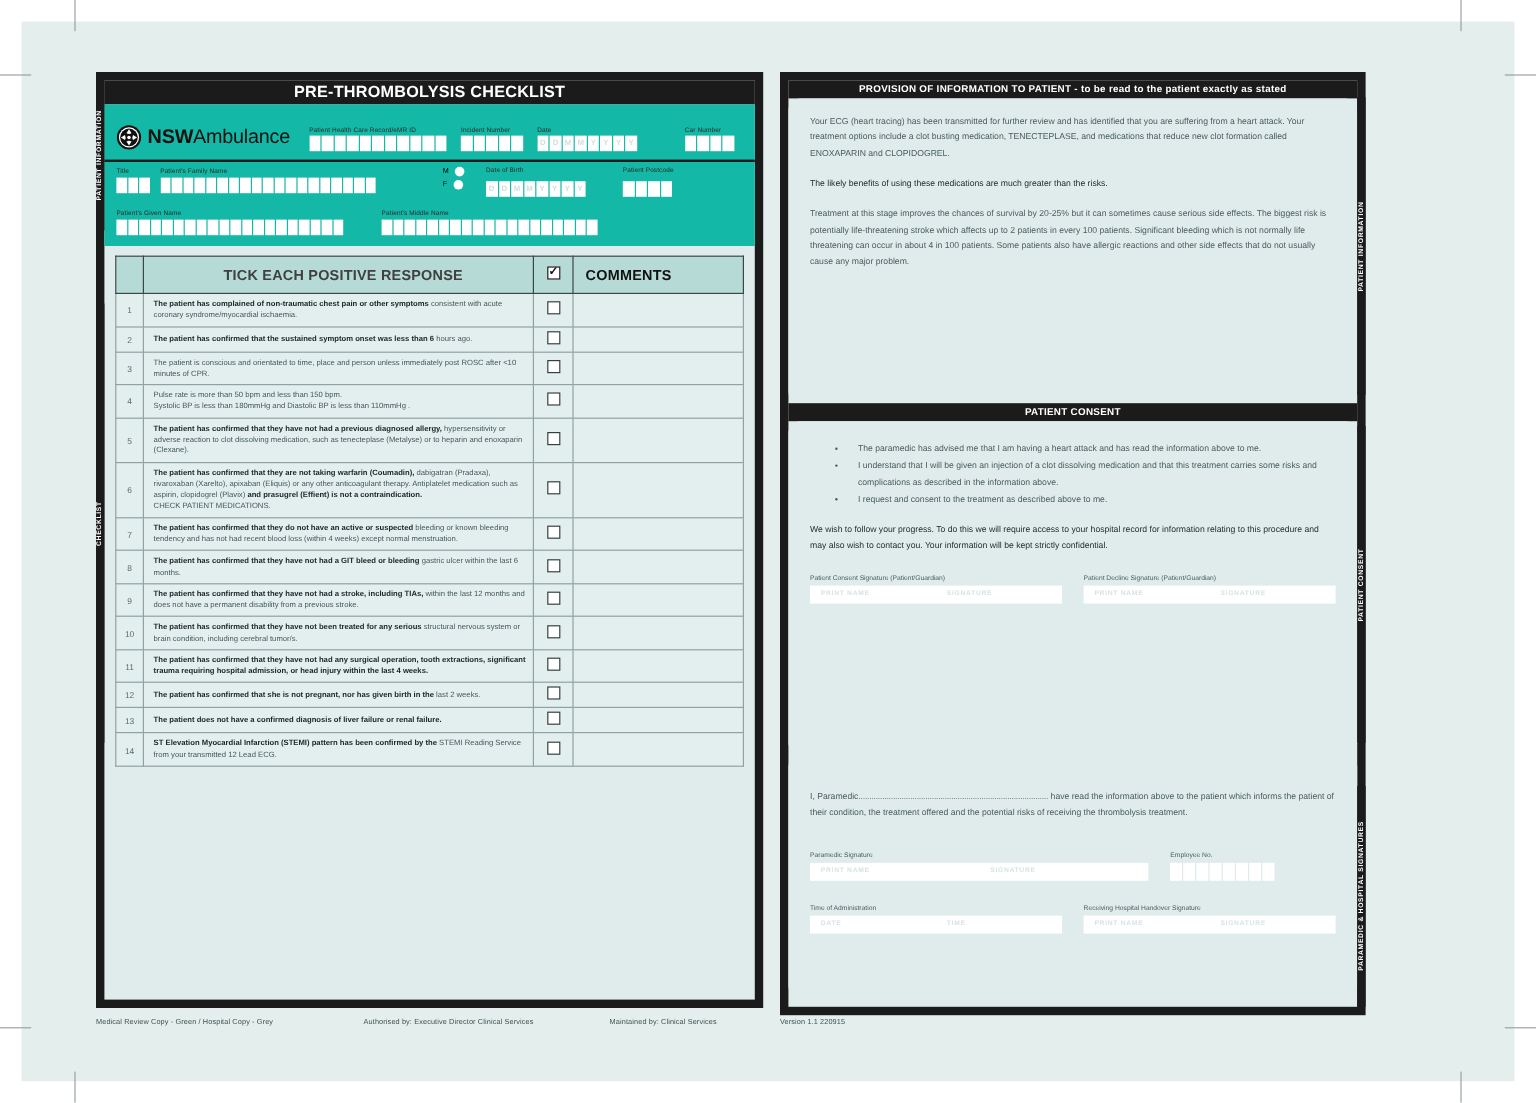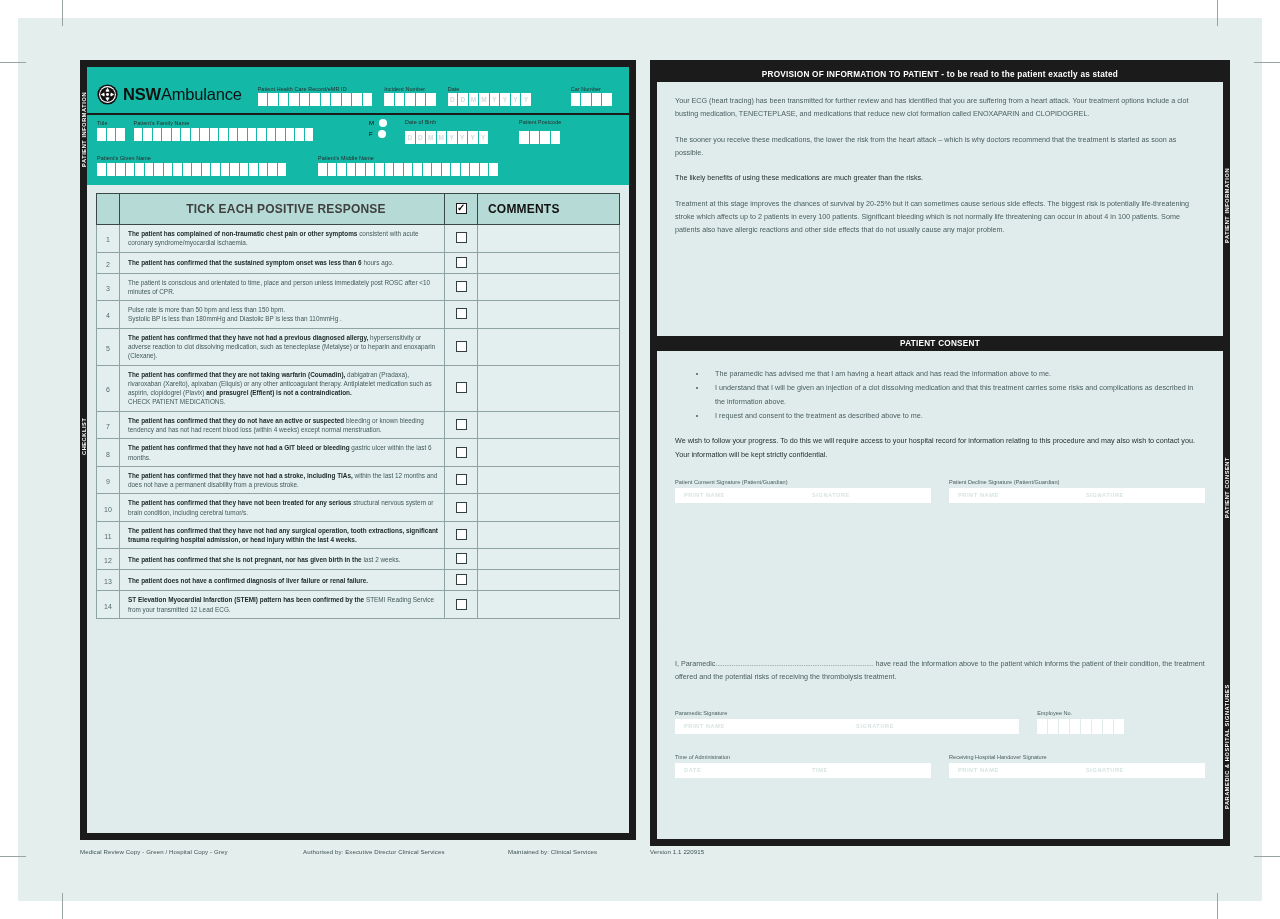--- a/index.html
+++ b/index.html
@@ -31,21 +31,21 @@
   .cm-v { width: 1px; height: 26px; }
 
   
   .panel {
     position: absolute;
     border: 7px solid #1b1b1b;
     background: #dfeceb;
     box-sizing: border-box;
   }
   #left-panel  { left: 62px;  top: 42px; width: 556px; height: 780px; }
-  #right-panel { left: 632px; top: 42px; width: 580px; height: 786px; }
+  #right-panel { left: 632px; top: 42px; width: 488px; height: 786px; }
 
   
   .vtab {
     position: absolute;
     background: #1b1b1b;
     color: #ffffff;
     font-size: 5.6px;
     font-weight: bold;
     letter-spacing: 0.6px;
     writing-mode: vertical-rl;
@@ -303,20 +303,21 @@
   <div class="cropmark cm-h" style="left:-18px; bottom:44px;"></div>
   <div class="cropmark cm-v" style="left:44px;  bottom:-18px;"></div>
   <div class="cropmark cm-h" style="right:-18px;bottom:44px;"></div>
   <div class="cropmark cm-v" style="right:44px; bottom:-18px;"></div>
 
   <div id="left-panel" class="panel">
 
     <div class="vtab vtab-left" style="top:0px; height:125px;">PATIENT INFORMATION</div>
     <div class="vtab vtab-left" style="top:186px; height:366px;">CHECKLIST</div>
 
+    <div id="title-bar" class="blackbar">PRE-THROMBOLYSIS CHECKLIST</div>
 
     <div id="patient-info-block">
 
       <div class="pi-row1">
         <div class="logo-wrap">
           <svg class="logo-mark" viewBox="0 0 100 100">
             <circle cx="50" cy="50" r="48" fill="#111"></circle>
             <circle cx="50" cy="50" r="40" fill="#fff"></circle>
             <circle cx="50" cy="50" r="35" fill="#111"></circle>
             <path d="M50 18 L60 34 Q50 39 40 34 Z" fill="#fff"></path>
@@ -615,21 +616,20 @@
 
   <div id="right-panel" class="panel">
 
     <div class="vtab vtab-right" style="top:14px; height:248px;">PATIENT INFORMATION</div>
     <div class="vtab vtab-right" style="top:288px; height:264px;">PATIENT CONSENT</div>
     <div class="vtab vtab-right" style="top:588px; height:184px;">PARAMEDIC &amp; HOSPITAL SIGNATURES</div>
 
     <div class="blackbar rp-bar">PROVISION OF INFORMATION TO PATIENT - to be read to the patient exactly as stated</div>
     <div class="rp-body" style="height:254px;">
       <p>Your ECG (heart tracing) has been transmitted for further review and has identified that you are suffering from a heart attack. Your treatment options include a clot busting medication, TENECTEPLASE, and medications that reduce new clot formation called ENOXAPARIN and CLOPIDOGREL.</p>
-      <p>The sooner you receive these medications, the lower the risk from the heart attack – which is why doctors recommend that the treatment is started as soon as possible.</p>
       <p class="em">The likely benefits of using these medications are much greater than the risks.</p>
       <p>Treatment at this stage improves the chances of survival by 20-25% but it can sometimes cause serious side effects. The biggest risk is potentially life-threatening stroke which affects up to 2 patients in every 100 patients. Significant bleeding which is not normally life threatening can occur in about 4 in 100 patients. Some patients also have allergic reactions and other side effects that do not usually cause any major problem.</p>
     </div>
 
     <div class="blackbar rp-bar">PATIENT CONSENT</div>
     <div class="rp-body" style="height:278px; padding-top:16px;">
       <ul>
         <li>The paramedic has advised me that I am having a heart attack and has read the information above to me.</li>
         <li>I understand that I will be given an injection of a clot dissolving medication and that this treatment carries some risks and complications as described in the information above.</li>
         <li>I request and consent to the treatment as described above to me.</li>

